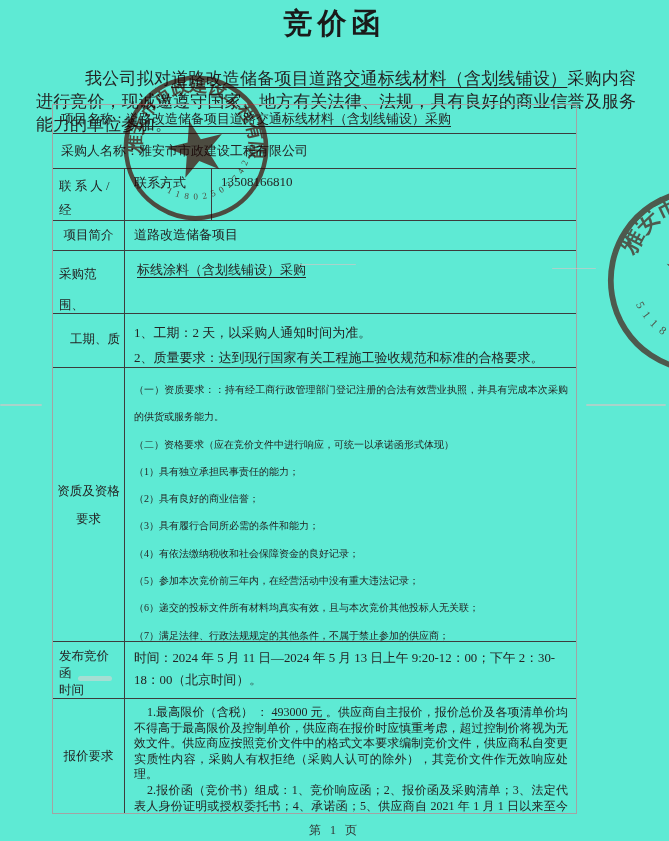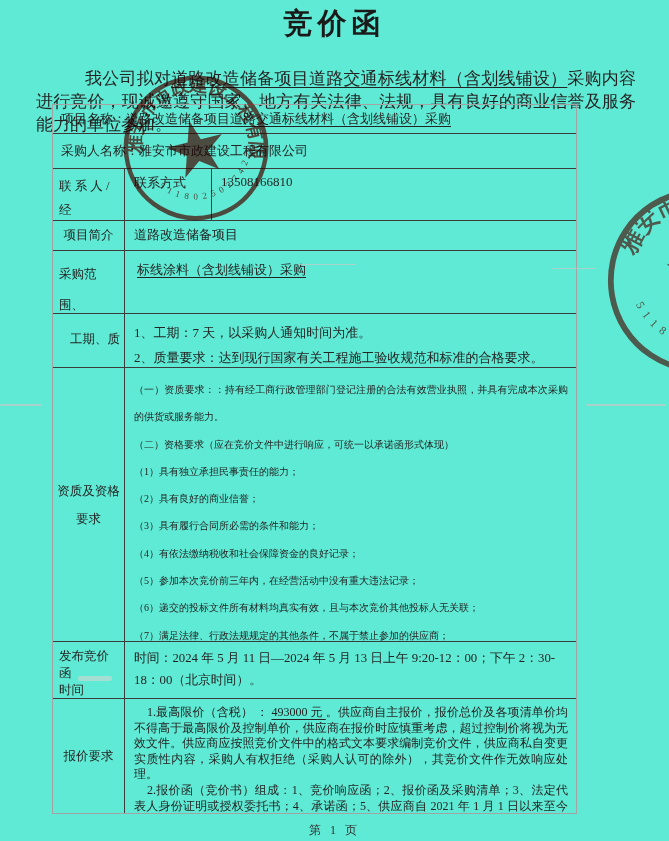--- a/index.html
+++ b/index.html
@@ -94,21 +94,21 @@
 要求描述</div>
       <div class="td valcell" style="padding-top:10px;padding-left:12px;">
         <span class="u">标线涂料（含划线铺设）采购</span>
       </div>
     </div>
 
     <div class="tr r6">
       <div class="td lblcell" style="padding-top:8px;line-height:34px;text-align:right;">工期、质量
 要求</div>
       <div class="td valcell cell-pad-sm">
-        <div class="line25">1、工期：7 天，以采购人通知时间为准。</div>
+        <div class="line25">1、工期：2 天，以采购人通知时间为准。</div>
         <div class="line25">2、质量要求：达到现行国家有关工程施工验收规范和标准的合格要求。</div>
       </div>
     </div>
 
     <div class="tr r7">
       <div class="td lblcell center" style="line-height:28px;white-space:pre-line;">资质及资格
 要求</div>
       <div class="td valcell" style="padding-top:8px;font-size:10px;">
         <div class="qual-line">（一）资质要求：：持有经工商行政管理部门登记注册的合法有效营业执照，并具有完成本次采购的供货或服务能力。</div>
         <div class="qual-line">（二）资格要求（应在竞价文件中进行响应，可统一以承诺函形式体现）</div>

